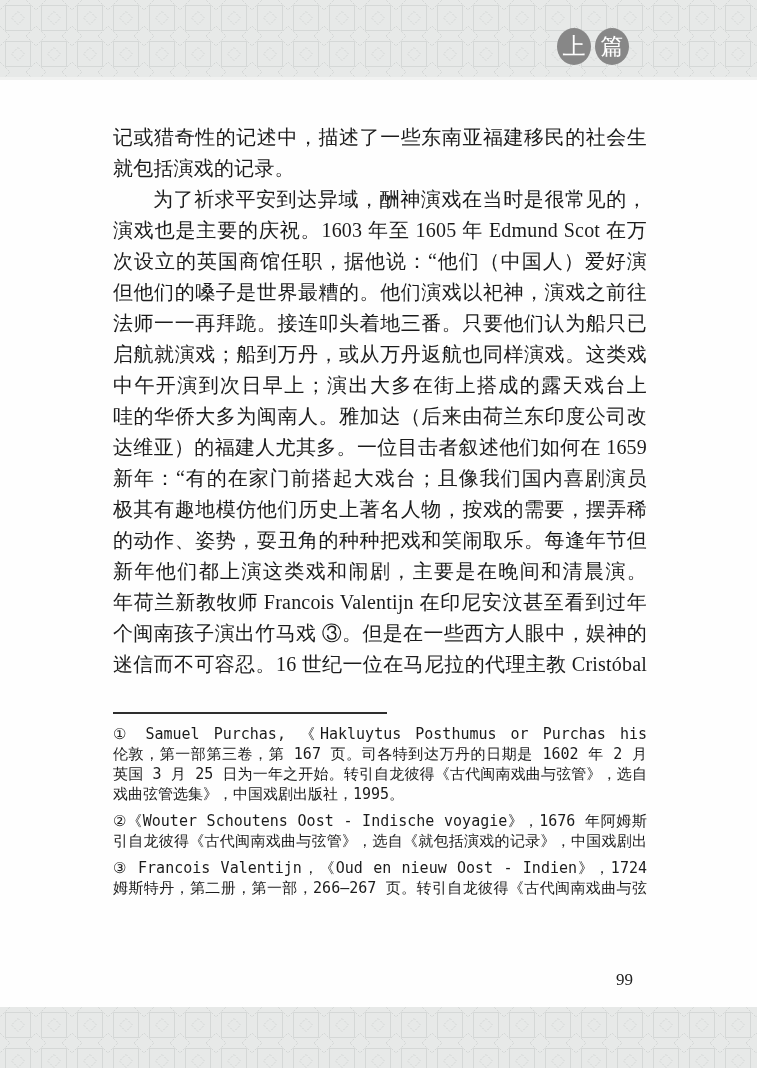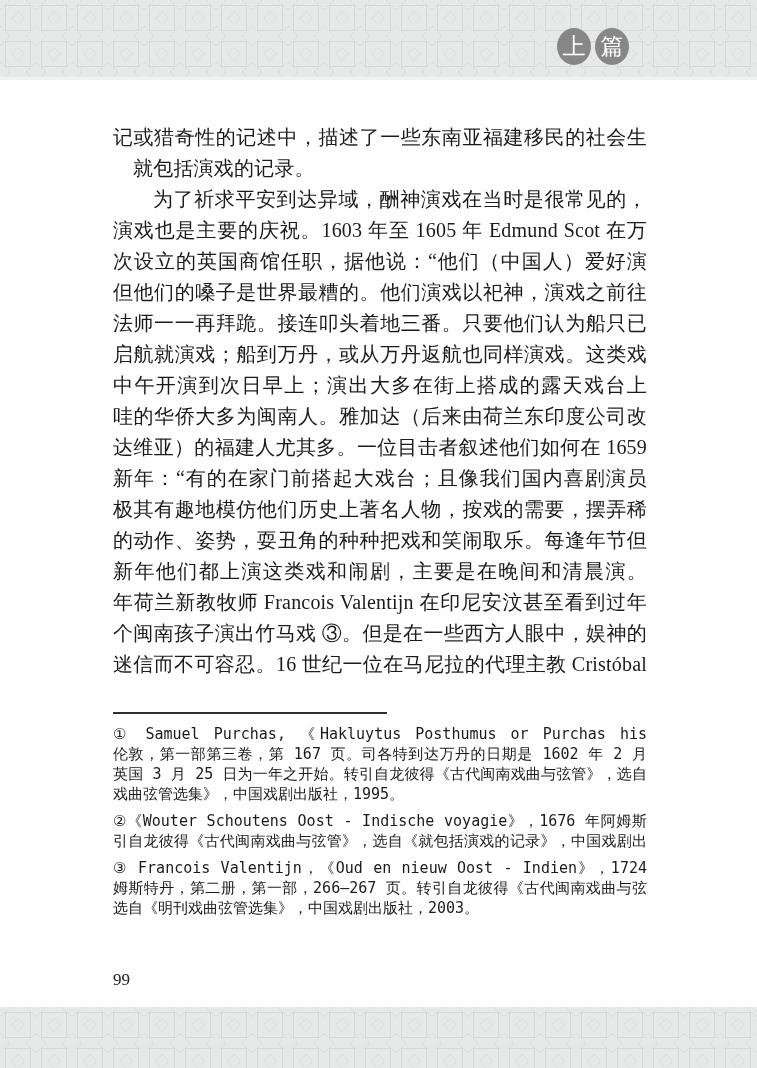--- a/index.html
+++ b/index.html
@@ -20,39 +20,39 @@
     display:flex; align-items:center; justify-content:center;
     font-size:23px; font-weight:400;
   }
 
   .body-text { position:absolute; left:113px; top:122px; width:534px; }
   .line {
     font-size:20px; line-height:31px; height:31px; overflow:hidden;
     text-align:justify; text-align-last:justify;
     letter-spacing:0.2px;
   }
-  .line.no-justify { text-align-last:left;margin-left:20px; }
+  .line.no-justify { text-align-last:left; }
   .line.indent { padding-left:40px; }
 
   .fn-sep { position:absolute; left:113px; top:712px; width:274px; height:2px; background:#2e2e2e; }
 
   .footnotes {
     position:absolute; left:113px; top:724px; width:534px;
     font-family:"DejaVu Sans Mono","Liberation Mono",monospace;
   }
   .footnote { margin-bottom:7px; }
   .fn-line {
     font-size:15px; line-height:20px; height:20px; overflow:hidden;
     text-align:justify; text-align-last:justify;
   }
   .fn-line.no-justify { text-align-last:left; }
 
   .page-number {
     position:absolute; left:113px; top:970px; width:520px;
-    font-size:17px; color:#222;
+    text-align:right; font-size:17px; color:#222;
   }
 </style>
 </head>
 <body>
 
 <div class="page">
 
   <div class="band band-top">
     <svg xmlns="http://www.w3.org/2000/svg">
       <defs>
@@ -109,21 +109,20 @@
         <div class="fn-line">英国 3 月 25 日为一年之开始。转引自龙彼得《古代闽南戏曲与弦管》，选自《明刊</div>
         <div class="fn-line no-justify">戏曲弦管选集》，中国戏剧出版社，1995。</div>
       </div>
       <div class="footnote">
         <div class="fn-line">②《Wouter Schoutens Oost - Indische voyagie》，1676 年阿姆斯特丹，1.22。转</div>
         <div class="fn-line">引自龙彼得《古代闽南戏曲与弦管》，选自《就包括演戏的记录》，中国戏剧出</div>
       </div>
       <div class="footnote">
         <div class="fn-line">③ Francois Valentijn，《Oud en nieuw Oost - Indien》，1724 年多德雷赫特与阿</div>
         <div class="fn-line">姆斯特丹，第二册，第一部，266—267 页。转引自龙彼得《古代闽南戏曲与弦管》，</div>
-        <div class="fn-line no-justify">选自《明刊戏曲弦管选集》，中国戏剧出版社，2003。</div>
       </div>
     </div>
 
   <div class="page-number">99</div>
 
   <div class="band band-bottom">
     <svg xmlns="http://www.w3.org/2000/svg">
       <defs>
         <pattern id="latticeBottom" width="36" height="36" patternUnits="userSpaceOnUse">
           <rect width="36" height="36" fill="#e7e9e8"></rect>

